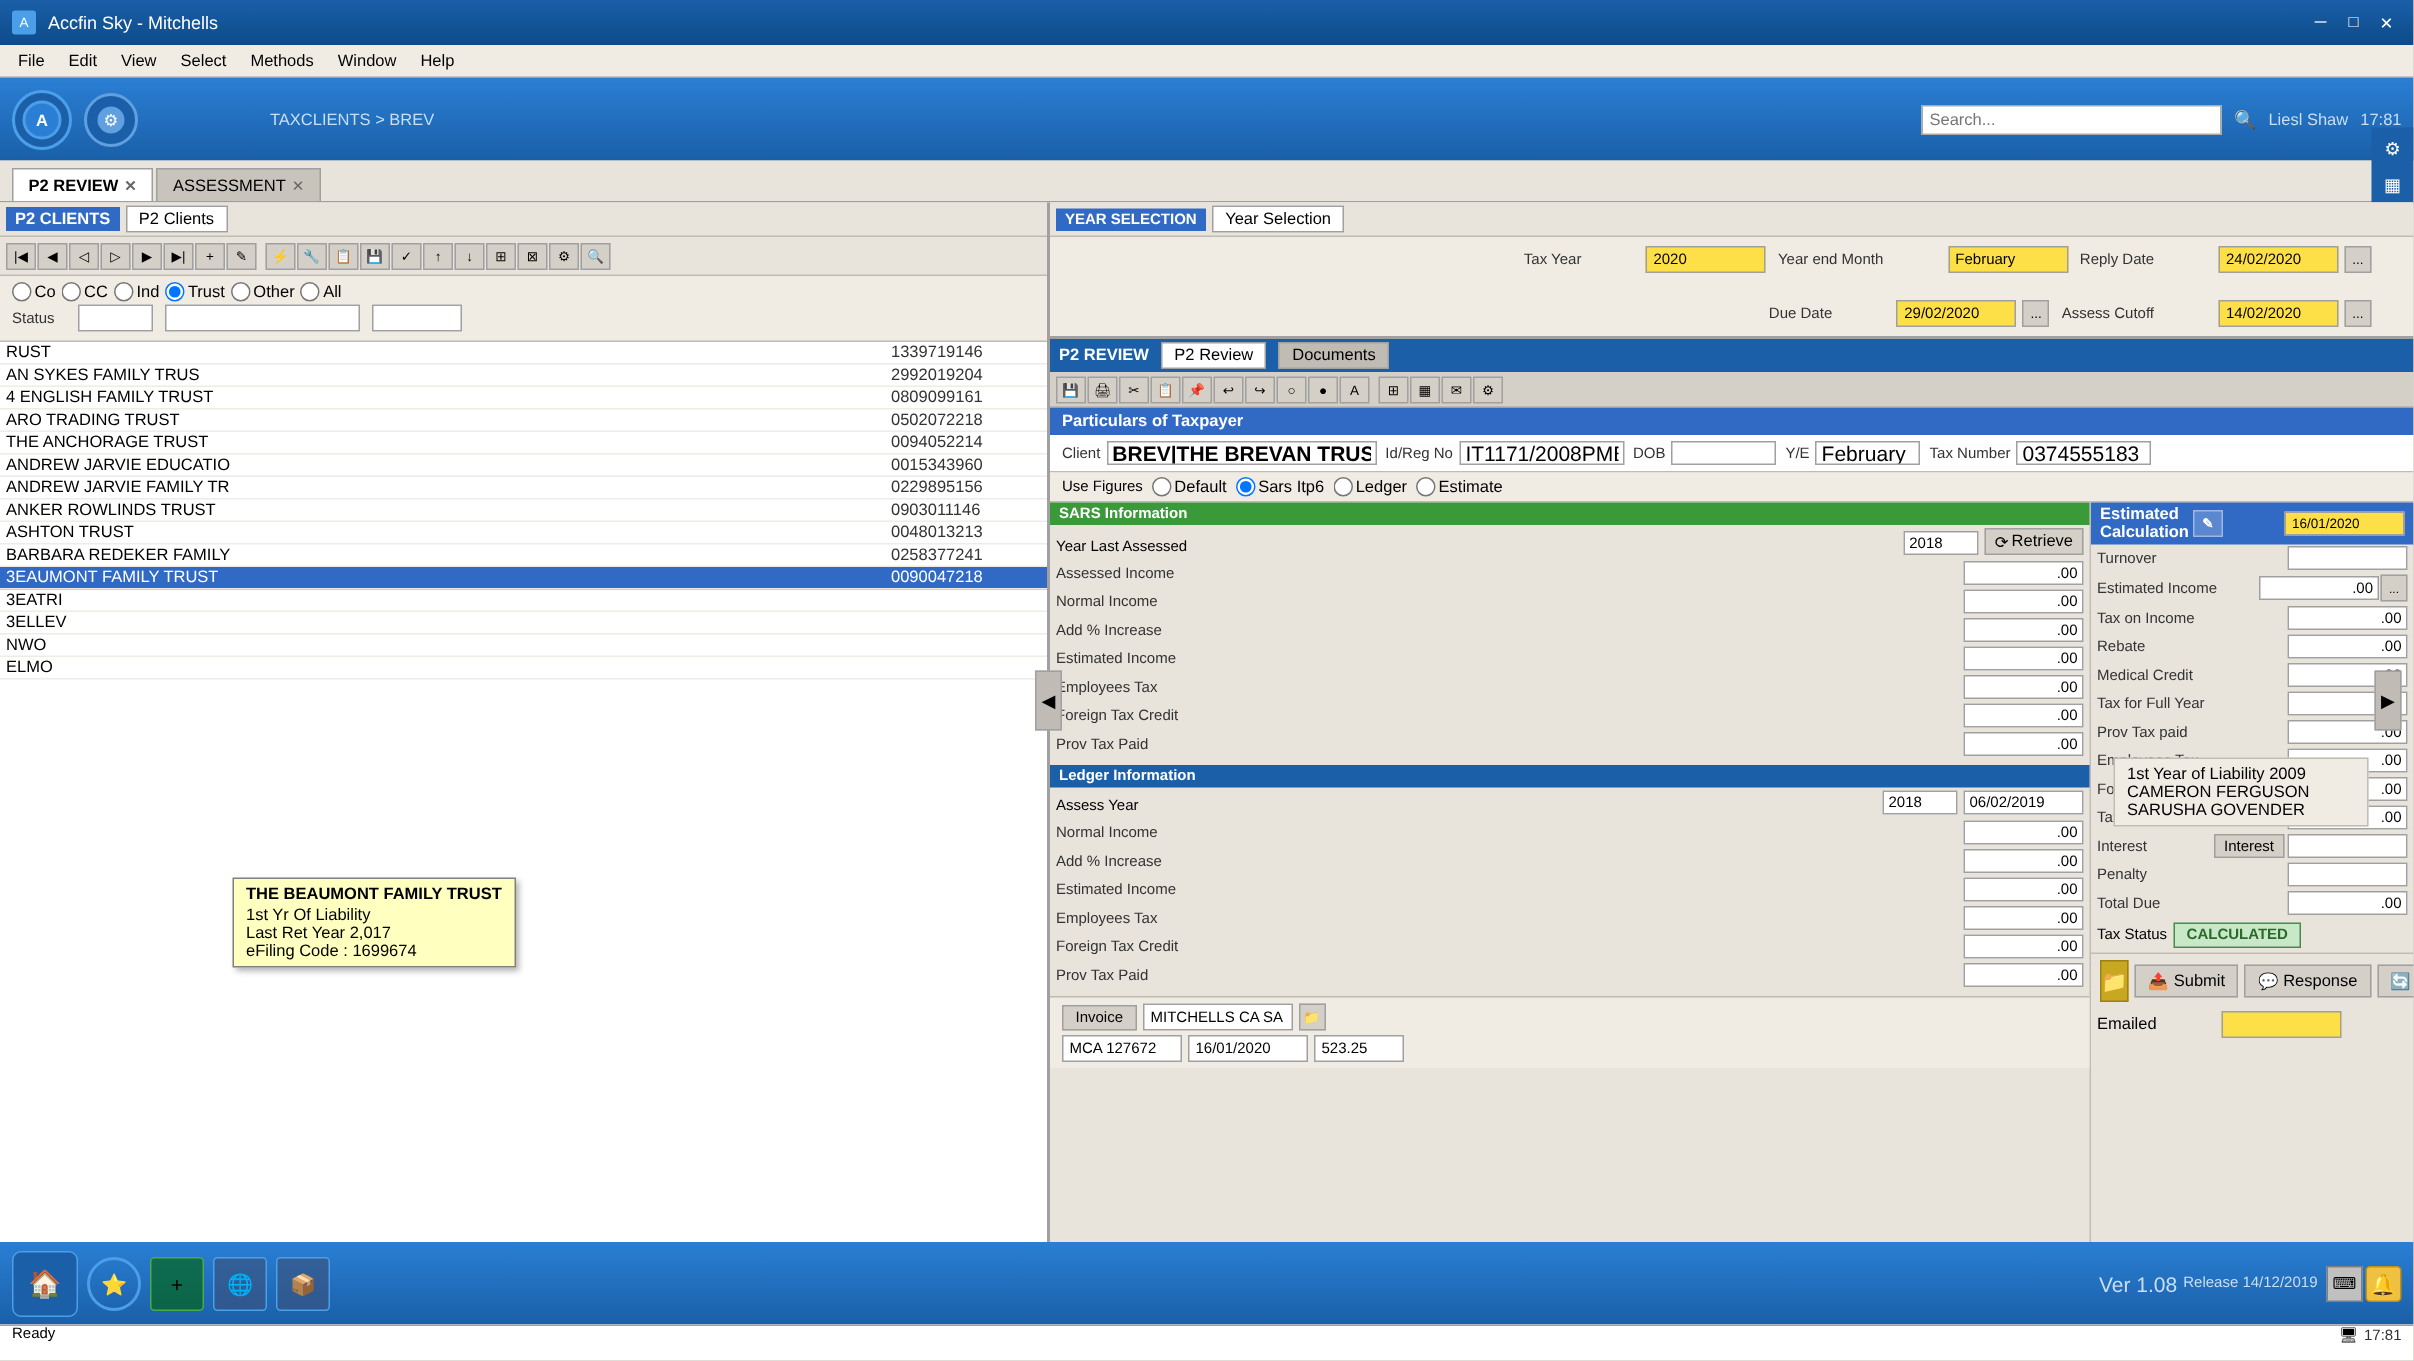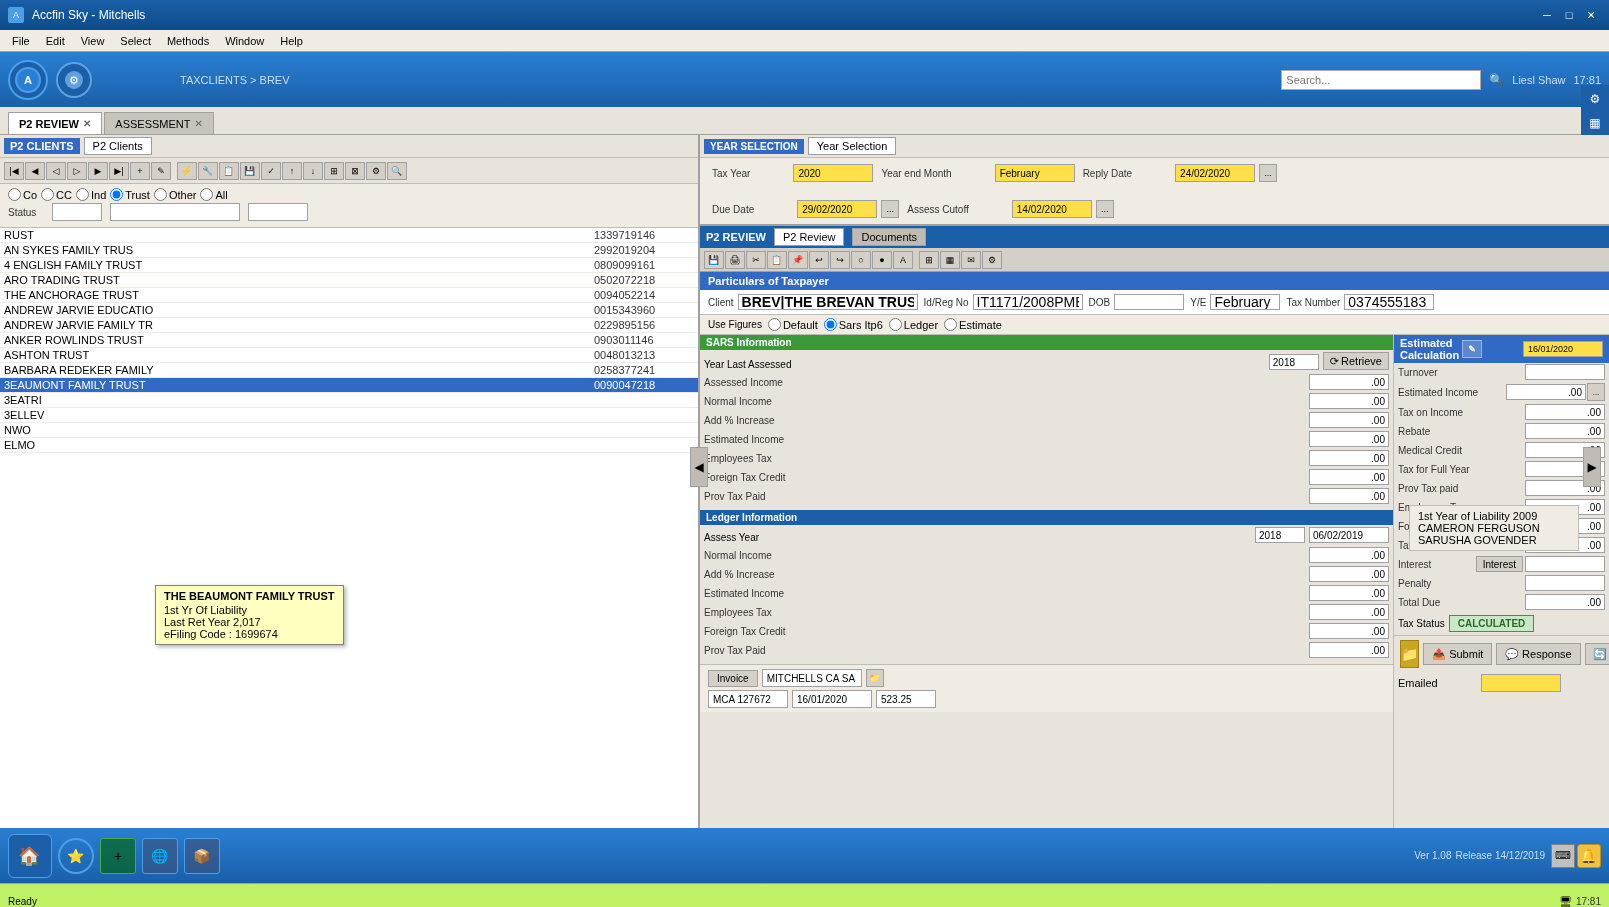--- a/index.html
+++ b/index.html
@@ -74,21 +74,21 @@
     .section-header-blue { background: #1a5fa8; color: white; padding: 2px 6px; font-size: 10px; font-weight: bold; }
     .form-row { display: flex; align-items: center; padding: 1px 4px; border-bottom: 1px solid #e8e4dc; }
     .form-row-label { flex: 1; font-size: 10px; color: #333; }
     .form-row-input { border: 1px solid #a0a0a0; height: 16px; width: 80px; padding: 3px 3px; font-size: 10px; text-align: right; background: white; }
     .retrieve-btn { background: #d4d0c8; border: 1px solid #a0a0a0; padding: 1px 6px; font-size: 10px; cursor: pointer; display: flex; align-items: center; gap: 2px; height: 18px; }
     .invoice-btn { background: #d4d0c8; border: 1px solid #a0a0a0; padding: 2px 8px; font-size: 10px; cursor: pointer; }
     .invoice-input { border: 1px solid #a0a0a0; height: 18px; padding: 1px 4px; font-size: 10px; background: white; }
     .action-btn { background: #d4d0c8; border: 1px solid #a0a0a0; padding: 2px 8px; font-size: 10px; cursor: pointer; display: flex; align-items: center; gap: 3px; height: 22px; }
     
     
-    .status-bar { background: #bef264; height: 24px; display: flex; align-items: flex-end; padding: 0 8px; border-top: 1px solid #a0a0a0; justify-content: space-between; }
+    .status-bar { background: #ffffff; height: 24px; display: flex; align-items: flex-start; padding: 0 8px; border-top: 1px solid #a0a0a0; justify-content: space-between; }
     .status-text { font-size: 10px; }
     
     
     .system-tray { display: flex; align-items: center; gap: 4px; }
 
     .sars-year-row { display: flex; align-items: flex-end; gap: 4px; padding: 2px 4px; border-bottom: 1px solid #e8e4dc; }
     .small-input { border: 1px solid #a0a0a0; height: 16px; width: 50px; padding: 1px 3px; font-size: 10px; background: white; }
     .radio-label { display: flex; align-items: center; gap: 2px; font-size: 10px; cursor: pointer; }
 
     .tax-status-row { display: flex; align-items: center; padding: 3px 4px; gap: 4px; }
@@ -313,21 +313,21 @@
 
     <div style="position:absolute;right:8px;top:45%;width:18px;height:40px;background:#c0bbb4;border:1px solid #a0a0a0;display:flex;align-items:center;justify-content:center;cursor:pointer;z-index:10;font-size:12px;">▶</div>
 
     <div style="background:#f0ece4;border-bottom:2px solid #a0a0a0;">
       <div style="display:flex;align-items:center;background:#e8e4dc;padding:2px 4px;gap:4px;border-bottom:1px solid #c0bbb4;">
         <div style="background:#316ac5;color:white;padding:2px 6px;font-size:10px;font-weight:bold;">YEAR SELECTION</div>
         <div class="panel-tab active">
           <span>Year Selection</span>
         </div>
       </div>
-      <div style="padding:6px 12px;display:flex;flex-wrap:wrap;gap:8px;align-items:center;">
+      <div style="padding:6px 28px;display:flex;flex-wrap:wrap;gap:8px;align-items:center;justify-content:flex-end;">
         <div class="field-group">
           <span class="field-label">Tax Year</span>
           <input class="field-input" style="width: 60px;" type="text" value="2020">
         </div>
         <div class="field-group">
           <span class="field-label">Year end Month</span>
           <input class="field-input" style="width: 80px;" type="text" value="February">
         </div>
         <div class="field-group">
           <span class="field-label">Reply Date</span>
@@ -622,21 +622,21 @@
 <div class="bottom-taskbar">
   <div class="taskbar-btn">🏠</div>
   <div style="width:36px;height:36px;background:transparent;border:2px solid #4a9fe8;border-radius:50%;display:flex;align-items:center;justify-content:center;cursor:pointer;font-size:14px;color:#f0c040;">⭐</div>
   <div style="width:36px;height:36px;background:rgba(0,100,0,0.6);border:1px solid #4aaa4a;border-radius:3px;display:flex;align-items:center;justify-content:center;cursor:pointer;font-size:14px;">+</div>
   <div style="width:36px;height:36px;background:rgba(60,80,120,0.6);border:1px solid #4a9fe8;border-radius:3px;display:flex;align-items:center;justify-content:center;cursor:pointer;font-size:14px;">🌐</div>
   <div style="width:36px;height:36px;background:rgba(60,80,120,0.6);border:1px solid #4a9fe8;border-radius:3px;display:flex;align-items:center;justify-content:center;cursor:pointer;font-size:14px;">📦</div>
 
   <div style="flex:1;"></div>
 
   <div style="display:flex;align-items:center;gap:4px;">
-    <span style="color:#c8dff5;font-size:10px;">Ver 1.08</span>
+    <span style="color:#c8dff5;font-size:14px;">Ver 1.08</span>
     <span style="color:#c8dff5;font-size:10px;">Release 14/12/2019</span>
   </div>
 
   <div style="display:flex;align-items:center;gap:2px;">
     <div style="background:#c0c0c0;border:1px solid #808080;width:24px;height:24px;display:flex;align-items:center;justify-content:center;cursor:pointer;">⌨</div>
     <div style="background:#f0c040;border:1px solid #c09010;width:24px;height:24px;border-radius:3px;display:flex;align-items:center;justify-content:center;cursor:pointer;font-size:14px;">🔔</div>
   </div>
 </div>
 
 <div class="status-bar">

